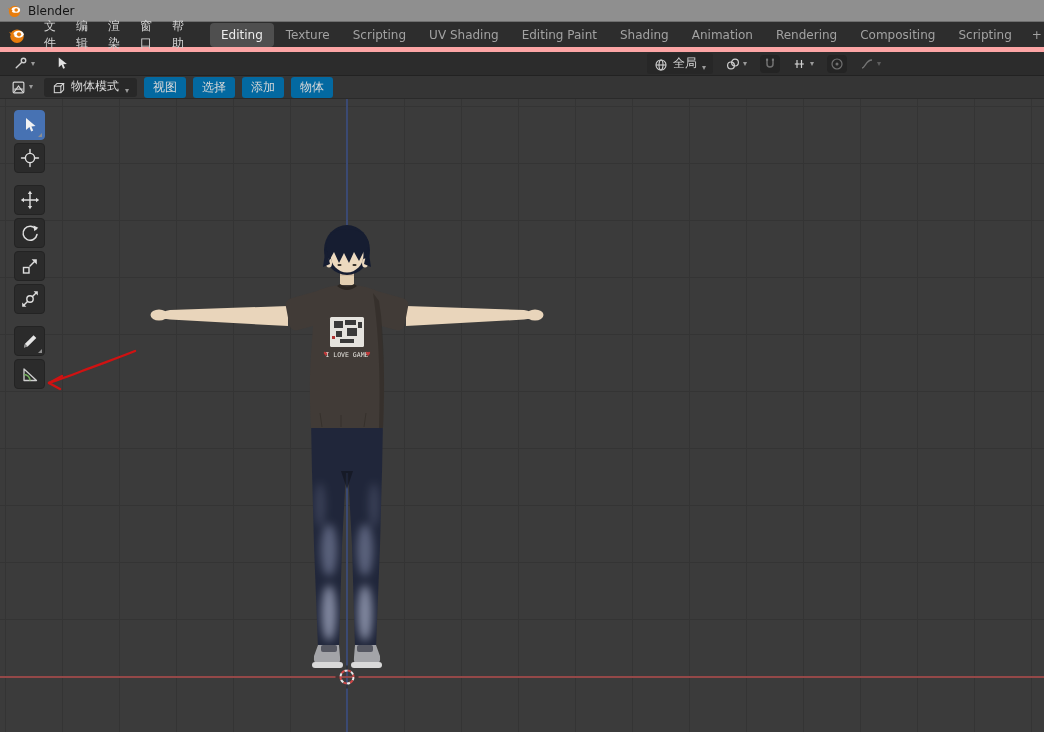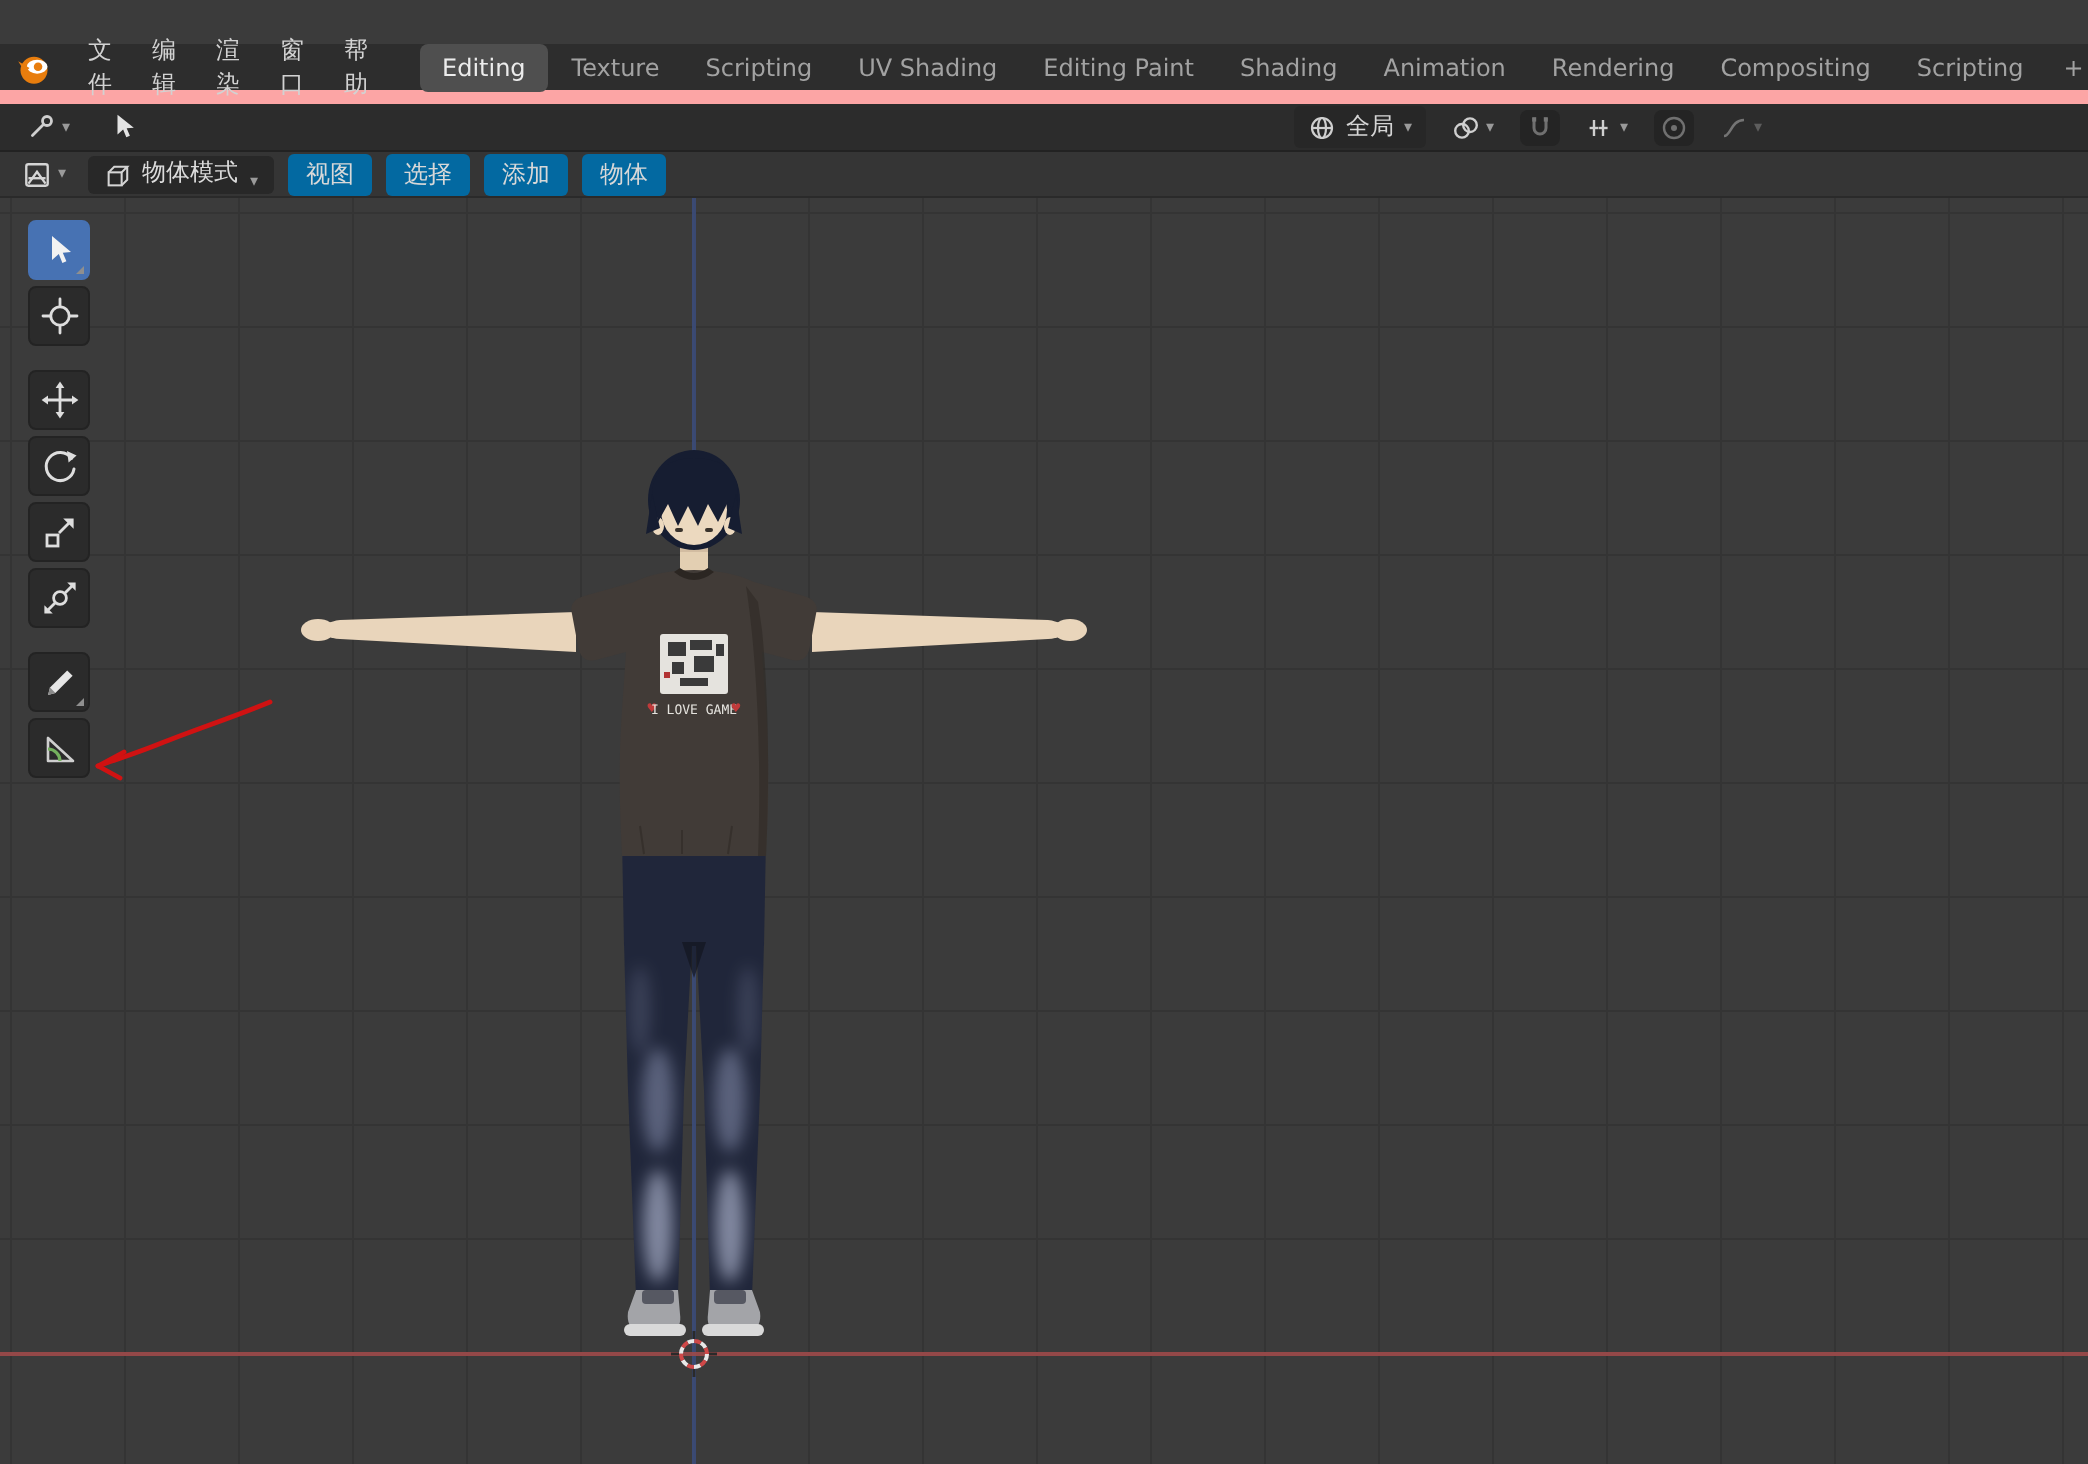--- a/index.html
+++ b/index.html
@@ -12,39 +12,39 @@
   
   .titlebar {
     position:absolute; top:0; left:0; right:0; height:22px;
     background:#8f8f8f; border-bottom:1px solid #6e6e6e;
     display:flex; align-items:center; gap:6px; padding:0 7px;
     font-size:12px; color:#141414;
   }
   
   .menubar {
     position:absolute; top:22px; left:0; right:0; height:30px;
-    background:#2d2d2d; border-bottom:7px solid #fca5a5;
+    background:#2d2d2d; border-bottom:5px solid #fca5a5;
     display:flex; align-items:center; padding:0 8px; font-size:12px; color:#cccccc;
   }
   .menus { display:flex; align-items:center; margin-left:8px; }
   .menu-item { padding:4px 10px; border-radius:3px; color:#d2d2d2; }
   .tabs { display:flex; align-items:center; margin-left:16px; gap:1px; }
   .tab { padding:5px 11px; border-radius:4px; color:#a2a2a2; white-space:nowrap; }
   .tab.active { background:#4f4f4f; color:#ececec; }
   .tab-add { padding:5px 8px; color:#a2a2a2; }
   
   .toolsettings {
     position:absolute; top:52px; left:0; right:0; height:24px;
     background:#2c2c2c; border-bottom:1px solid #222222;
     display:flex; align-items:center; padding:0 9px; font-size:12px; color:#d5d5d5;
   }
   .ts-left { display:flex; align-items:center; gap:16px; }
   .ts-right { margin-left:auto; margin-right:150px; display:flex; align-items:center; gap:9px; }
   .ts-btn { display:flex; align-items:center; gap:3px; padding:2px 4px; border-radius:3px; }
-  .pill { background:#272727; padding:2px 7px; border-radius:3px; display:flex; align-items:center; gap:5px; }
+  .pill { background:#272727; padding:2px 7px; border-radius:3px; display:flex; align-items:flex-end; gap:5px; }
   .caret { font-size:8px; color:#9a9a9a; line-height:1; }
   .dim { opacity:.45; }
   .toggle-bg { background:#242424; border-radius:4px; padding:2px 3px; display:flex; align-items:center; }
   
   .vpheader {
     position:absolute; top:76px; left:0; right:0; height:23px;
     background:#353535; border-bottom:1px solid #2a2a2a;
     display:flex; align-items:center; gap:7px; padding:0 7px; font-size:12px; color:#dcdcdc;
   }
   .mode-select { background:#282828; border-radius:3px; padding:2px 8px; display:flex; align-items:flex-end; gap:6px; height:19px; }
@@ -83,20 +83,31 @@
   }
   
   .arrow-note { position:absolute; left:36px; top:244px; width:112px; height:62px; z-index:6; pointer-events:none; }
   .icon { display:inline-flex; align-items:center; justify-content:center; }
 </style>
 </head>
 <body>
 
 <div class="app">
 
+  <div class="titlebar">
+    <span class="icon">
+      <svg width="15" height="15" viewBox="0 0 16 16">
+          <circle cx="8" cy="9" r="6" fill="#e87d0d"></circle>
+          <ellipse cx="9.4" cy="7.4" rx="4.6" ry="3.1" fill="#ffffff"></ellipse>
+          <circle cx="9.8" cy="7.4" r="1.9" fill="#e87d0d"></circle>
+          <path d="M1,5 L6,8 L4,10 Z" fill="#e87d0d"></path>
+        </svg>
+    </span>
+    <span>Blender</span>
+  </div>
 
   <div class="menubar">
     <span class="icon">
       <svg width="18" height="18" viewBox="0 0 16 16">
           <circle cx="8" cy="9" r="6" fill="#e87d0d"></circle>
           <ellipse cx="9.4" cy="7.4" rx="4.6" ry="3.1" fill="#ffffff"></ellipse>
           <circle cx="9.8" cy="7.4" r="1.9" fill="#e87d0d"></circle>
           <path d="M1,5 L6,8 L4,10 Z" fill="#e87d0d"></path>
         </svg>
     </span>

